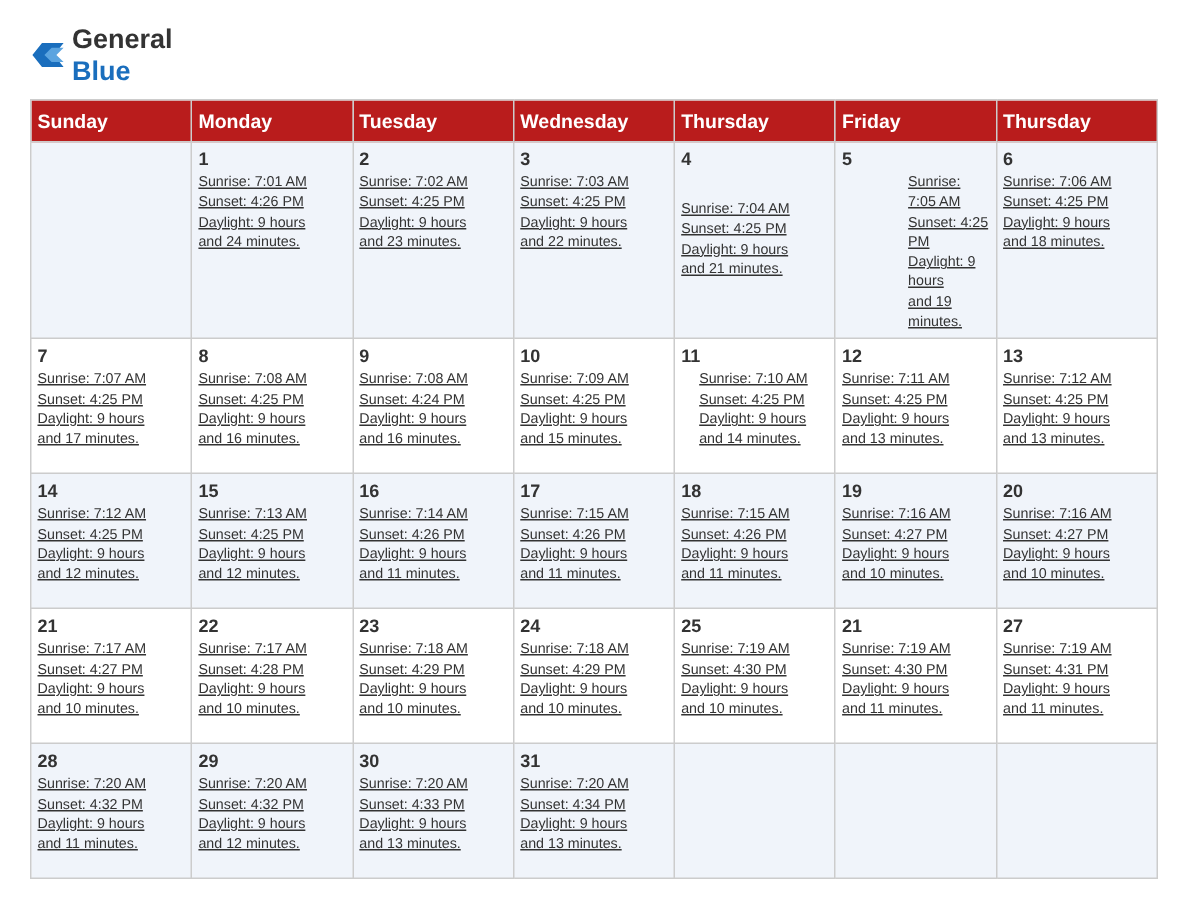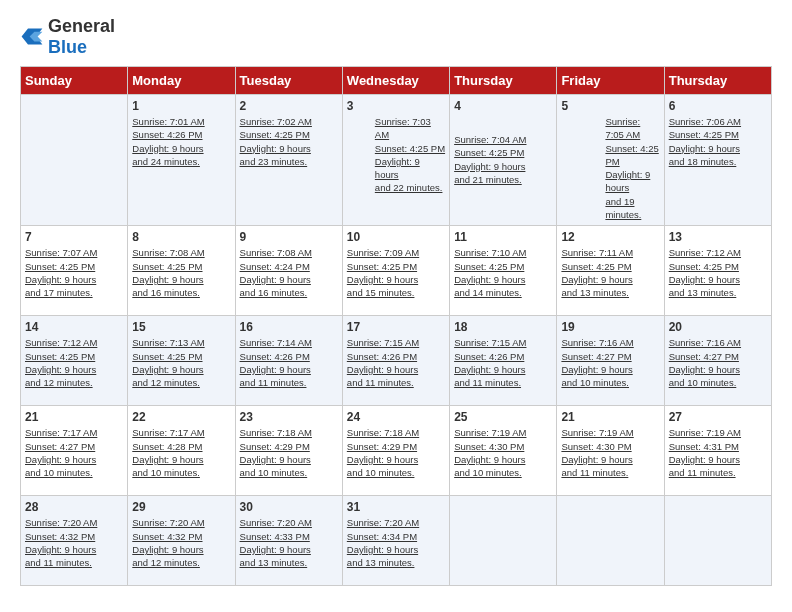--- a/index.html
+++ b/index.html
@@ -121,21 +121,21 @@
         </td>
         <td>
           <span class="day-number">2</span>
           <div class="day-info" style="white-space: pre-line;">Sunrise: 7:02 AM
 Sunset: 4:25 PM
 Daylight: 9 hours
 and 23 minutes.</div>
         </td>
         <td>
           <span class="day-number">3</span>
-          <div class="day-info" style="white-space: pre-line; margin-left: 28px;">Sunrise: 7:03 AM
+          <div class="day-info" style="white-space: pre-line;">Sunrise: 7:03 AM
 Sunset: 4:25 PM
 Daylight: 9 hours
 and 22 minutes.</div>
         </td>
         <td>
           <span class="day-number">4</span>
           <div class="day-info" style="white-space: pre-line; margin-top: 20px;">Sunrise: 7:04 AM
 Sunset: 4:25 PM
 Daylight: 9 hours
 and 21 minutes.</div>
@@ -179,21 +179,21 @@
         </td>
         <td>
           <span class="day-number">10</span>
           <div class="day-info" style="white-space: pre-line;">Sunrise: 7:09 AM
 Sunset: 4:25 PM
 Daylight: 9 hours
 and 15 minutes.</div>
         </td>
         <td>
           <span class="day-number">11</span>
-          <div class="day-info" style="white-space: pre-line;">Sunrise: 7:10 AM
+          <div class="day-info" style="white-space: pre-line; margin-left: 12px;">Sunrise: 7:10 AM
 Sunset: 4:25 PM
 Daylight: 9 hours
 and 14 minutes.</div>
         </td>
         <td>
           <span class="day-number">12</span>
           <div class="day-info" style="white-space: pre-line;">Sunrise: 7:11 AM
 Sunset: 4:25 PM
 Daylight: 9 hours
 and 13 minutes.</div>

